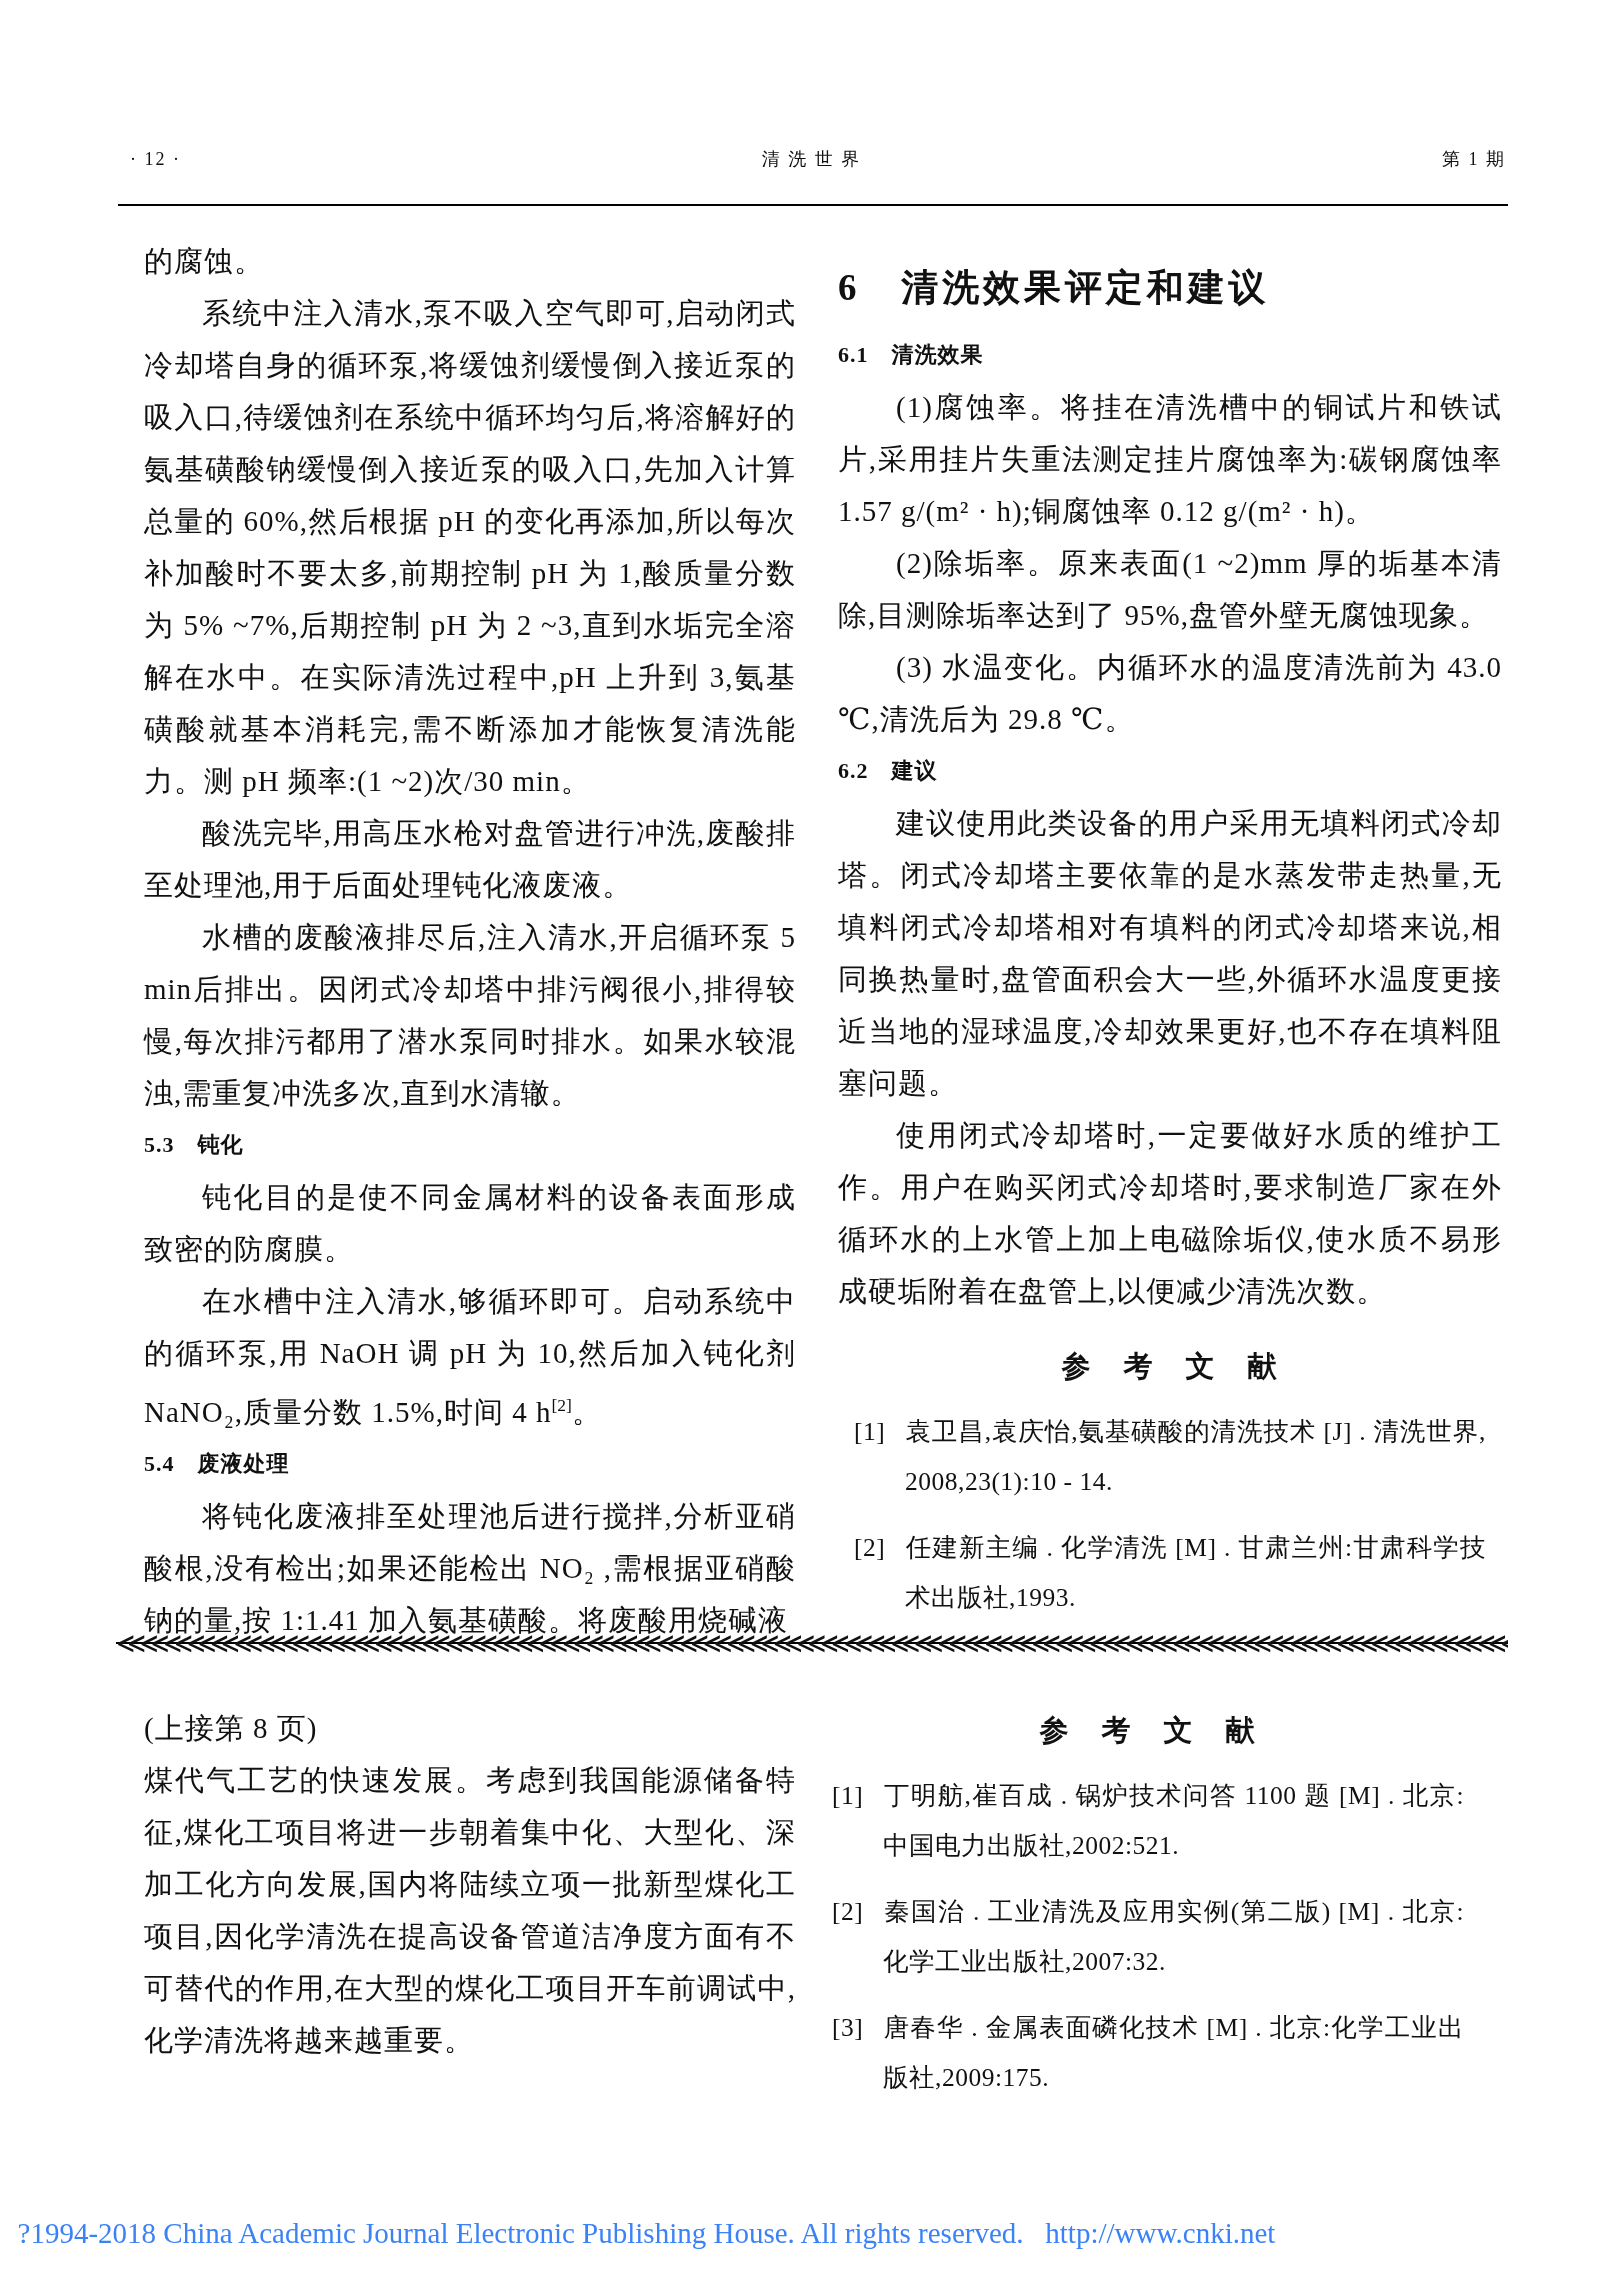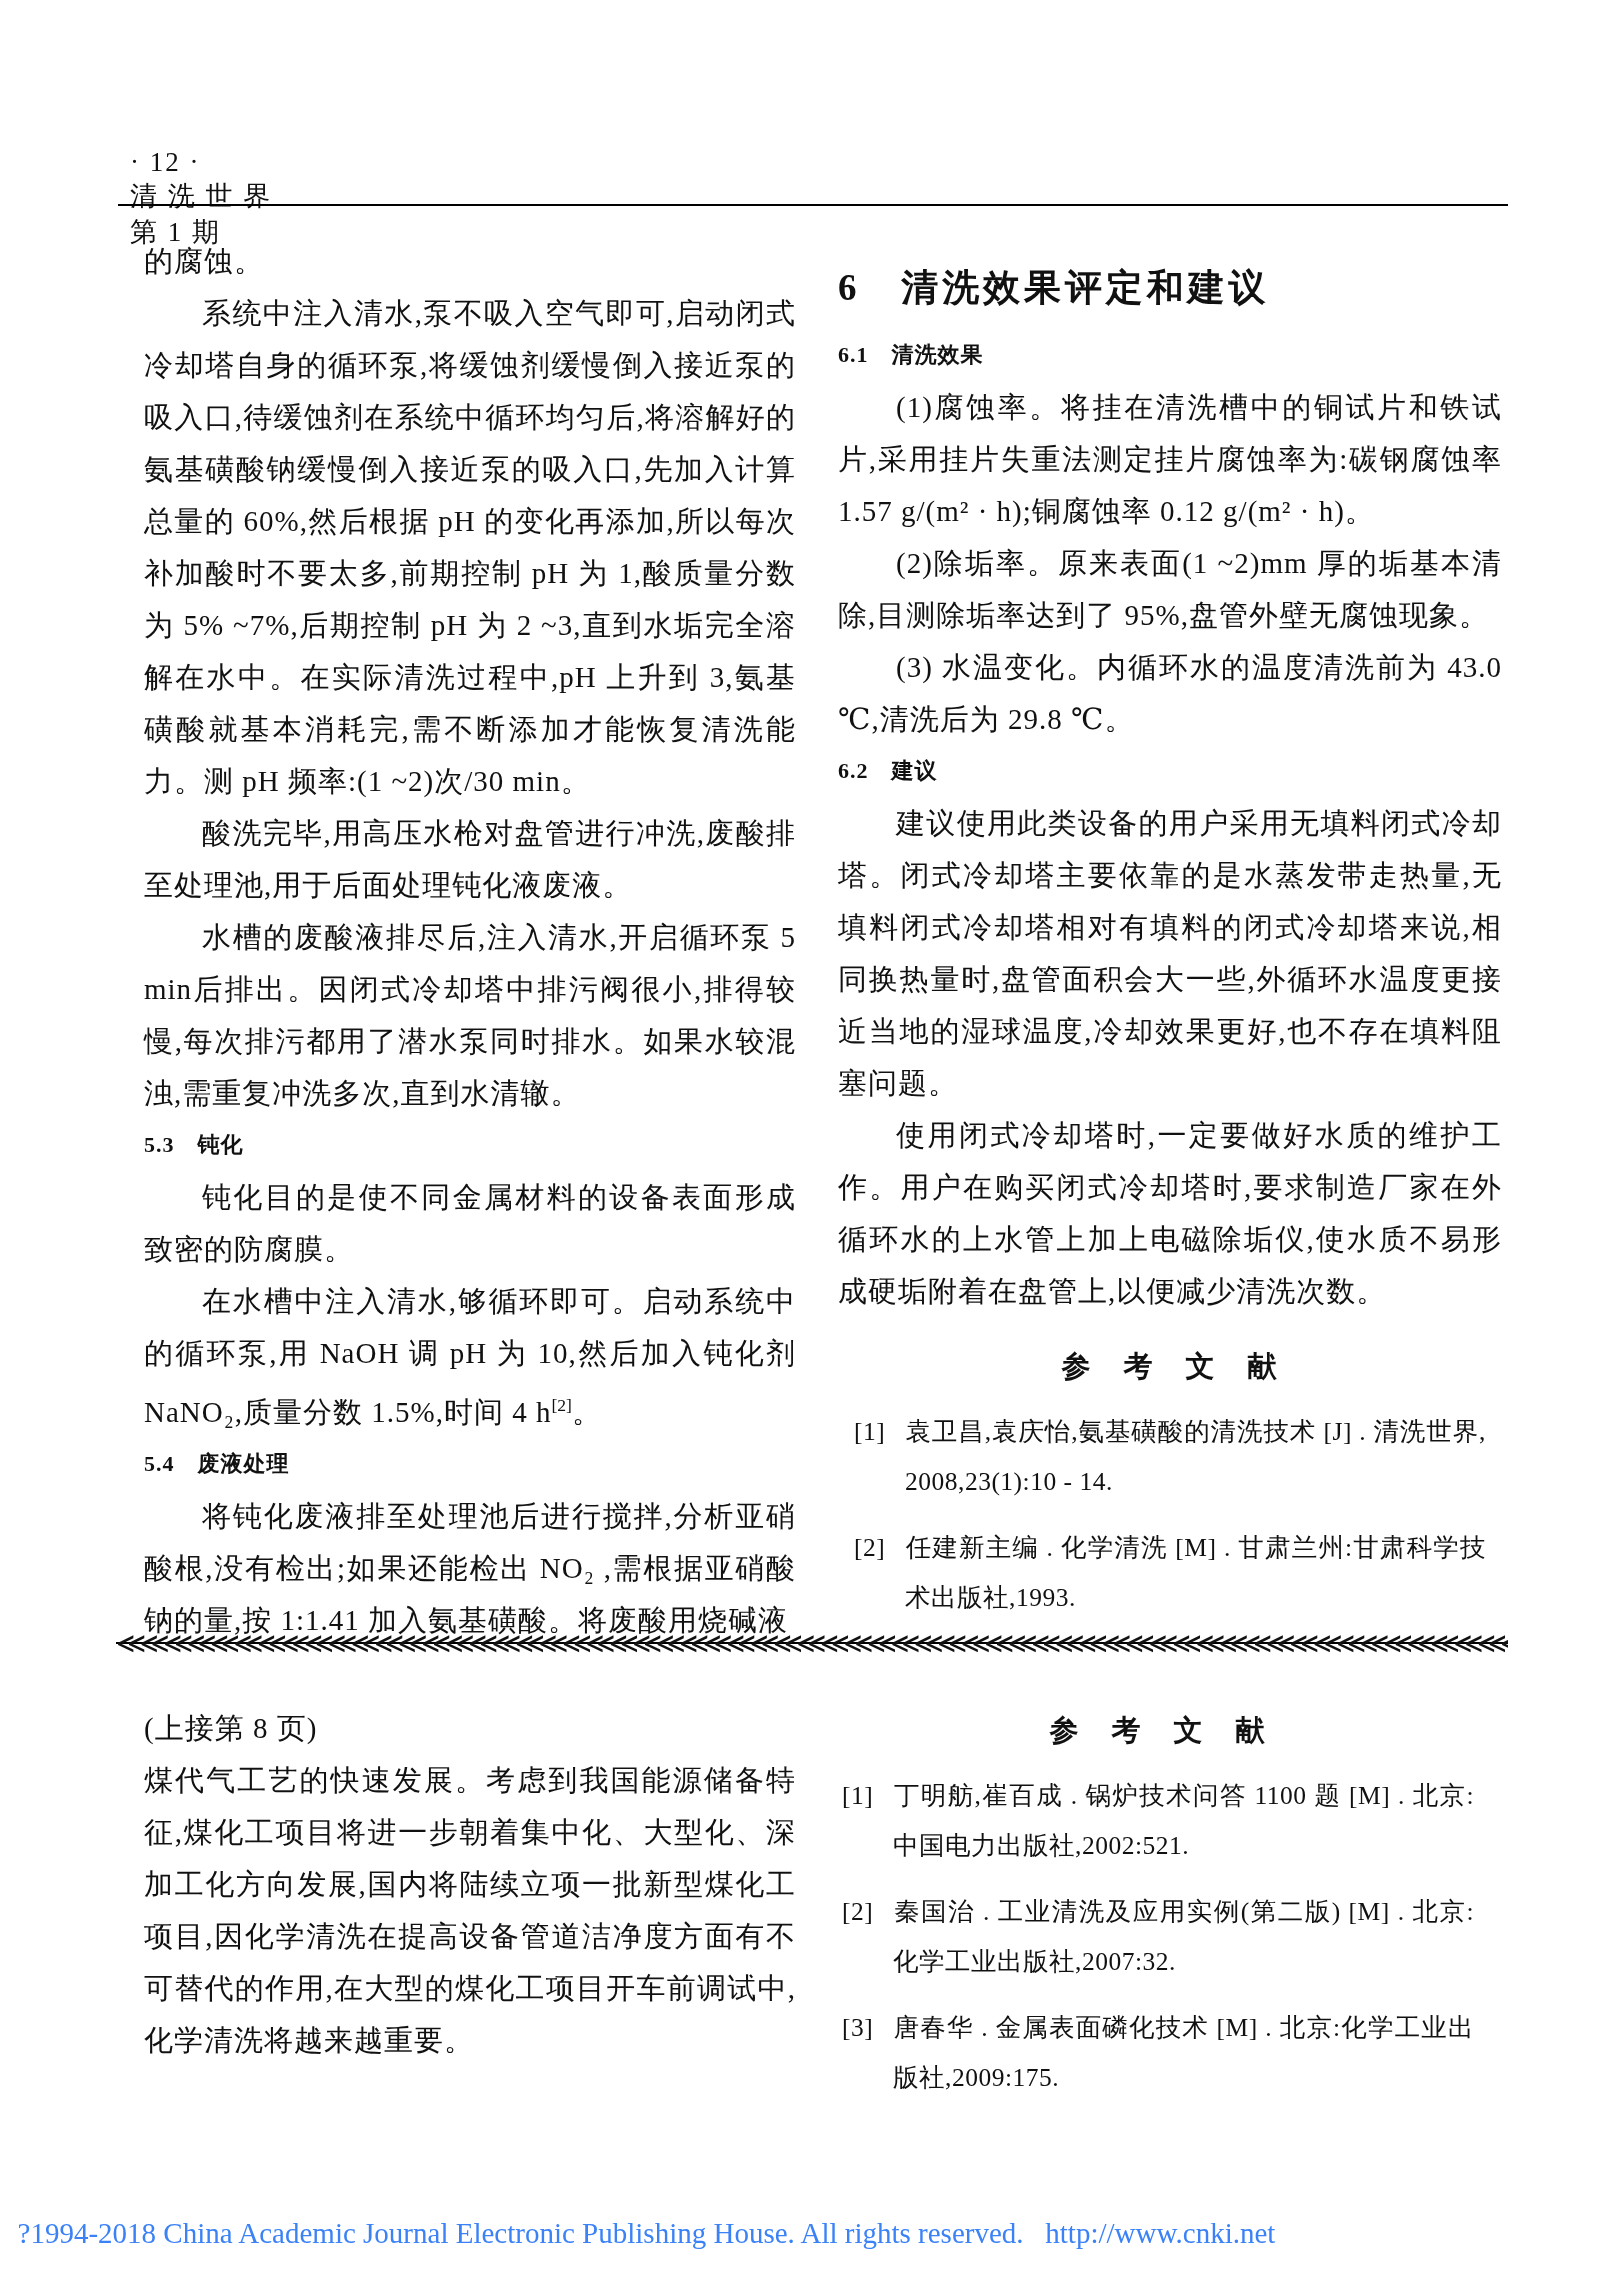--- a/index.html
+++ b/index.html
@@ -7,33 +7,33 @@
     width:1621px;height:2293px;
     background:#ffffff;
     position:relative;
     font-family:"Liberation Serif","DejaVu Serif",serif;
     color:#111;
     overflow:hidden;
   }
   .page-header{
     position:absolute;left:130px;top:147px;width:1376px;
     display:flex;justify-content:space-between;align-items:baseline;
-    font-size:27px;letter-spacing:2px;flex-direction:column;
+    font-size:18px;letter-spacing:2px;
   }
   .header-rule{
     position:absolute;left:118px;top:204px;width:1390px;
     border-top:2.9px solid #000;height:0;
   }
   .columns{
     position:absolute;left:144px;top:235px;width:1358px;
     display:flex;gap:42px;
   }
   .columns-bottom{
     position:absolute;left:144px;top:1702px;width:1358px;
-    display:flex;gap:30px;
+    display:flex;gap:20px;
   }
   .col-left{width:652px;flex:0 0 652px;}
   .col-right{width:664px;flex:0 0 664px;}
   .para{
     font-size:29px;line-height:52px;
     text-align:justify;letter-spacing:1px;
     margin:0;
   }
   .indent{text-indent:2em;}
   .subheading{

